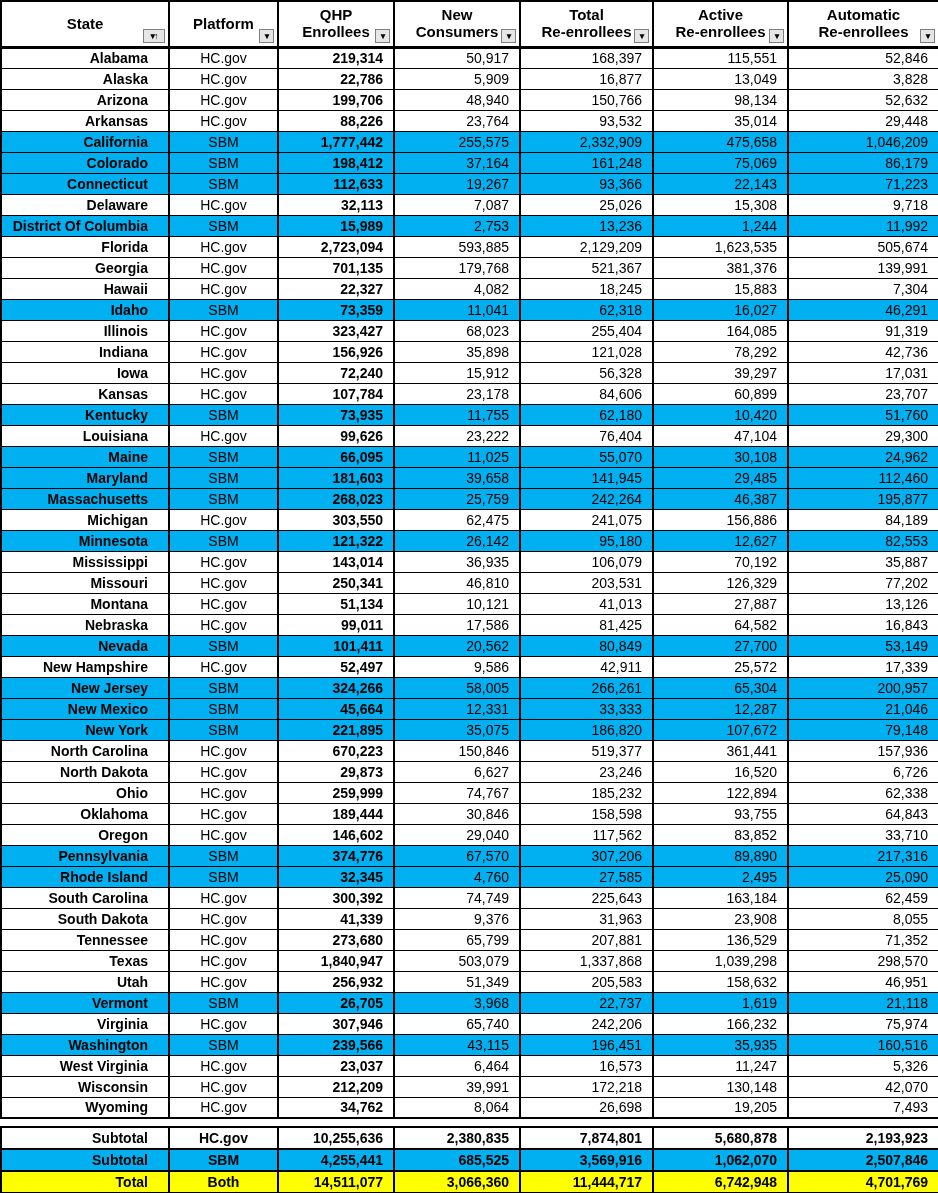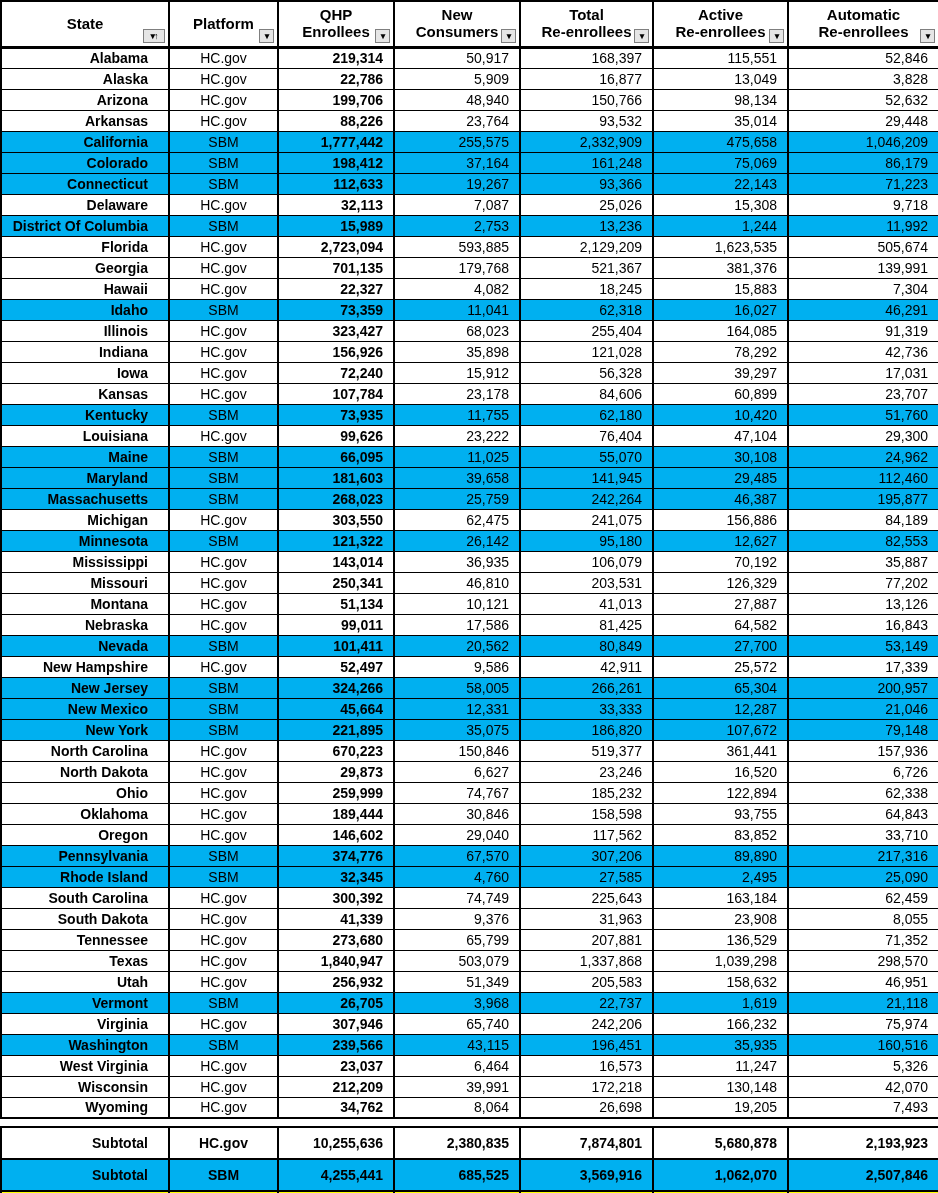--- a/index.html
+++ b/index.html
@@ -39,21 +39,21 @@
 
   tbody td { height:21px; font-size:14px; padding:0 4px; background:#fff; }
   td.c-state   { font-weight:bold; text-align:right; padding-right:20px; }
   td.c-platform{ text-align:center; }
   td.c-num     { text-align:right; padding-right:10px; }
   td.c-qhp     { font-weight:bold; }
   tr.sbm td    { background:#00B0F0; }
 
   .gap { height:7px; background:#fff; }
 
-  table.summary td { border-width:2px; font-weight:bold; height:32px; }
+  table.summary td { border-width:2px; font-weight:bold; height:22px; }
   tr.sum-sbm td   { background:#00B0F0; }
   tr.sum-total td { background:#FFFF00; }
 </style>
 </head>
 <body>
 
 <table>
   <colgroup>
     <col class="w-state">
       <col class="w-platform">

